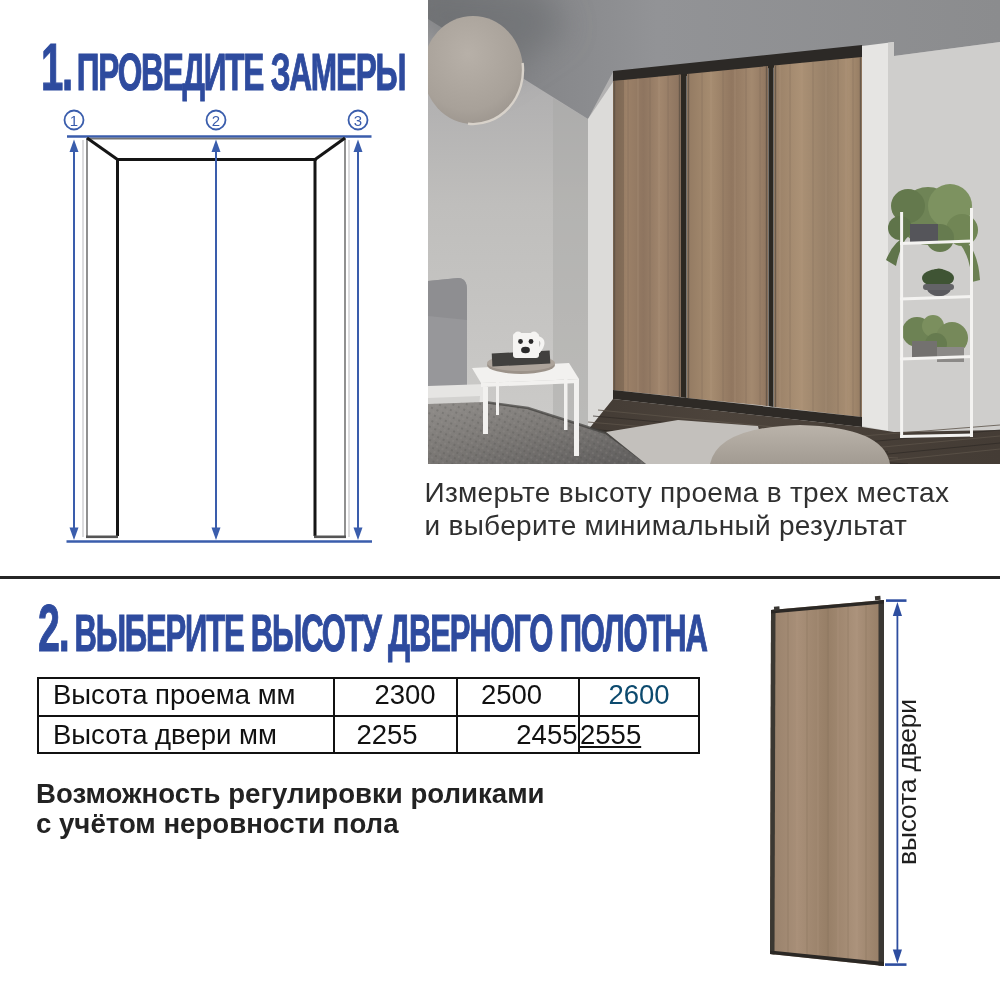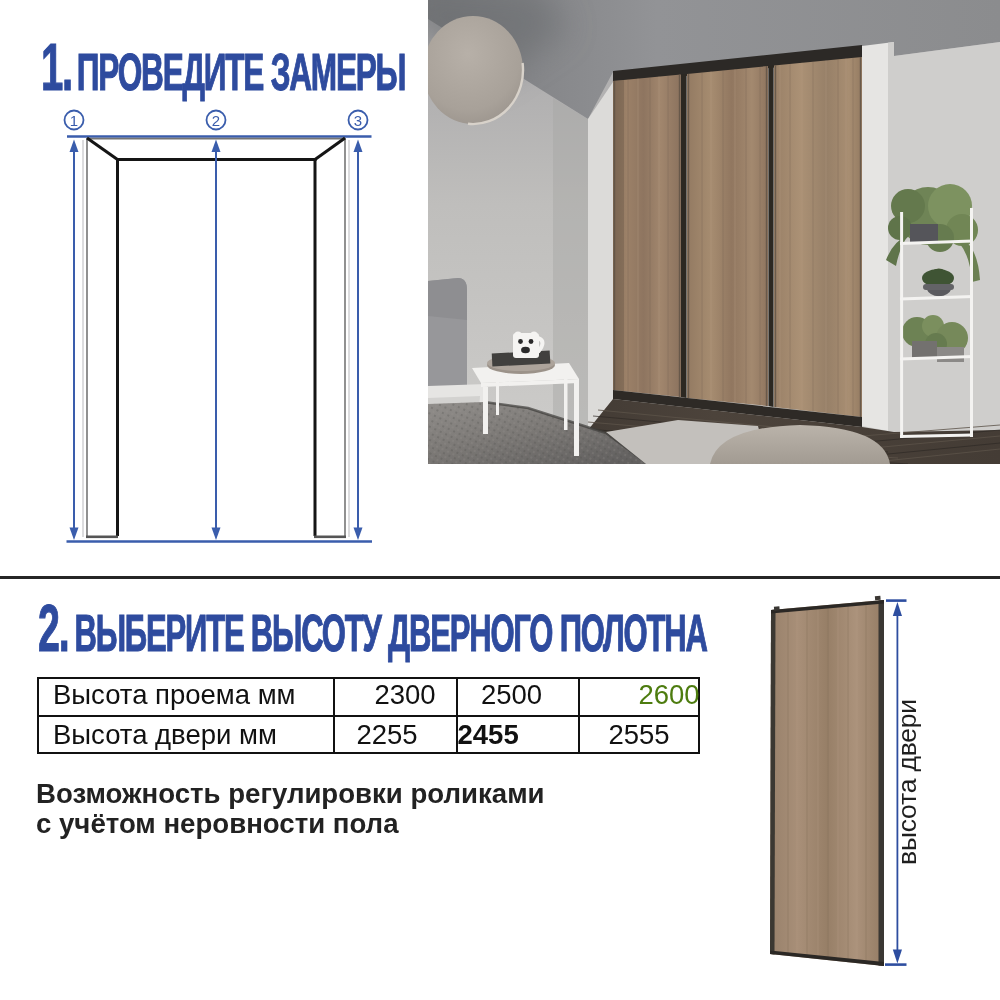--- a/index.html
+++ b/index.html
@@ -291,20 +291,23 @@
     <g stroke="#f4f3f1" stroke-width="3" fill="none">
       <line x1="473.6" y1="212" x2="473.6" y2="438"></line>
       <line x1="543.5" y1="208" x2="543.5" y2="437"></line>
       <line x1="472" y1="243.5" x2="545" y2="241"></line>
       <line x1="472" y1="299" x2="545" y2="296.5"></line>
       <line x1="472" y1="359" x2="545" y2="356.5"></line>
       <line x1="472" y1="436.5" x2="545" y2="435"></line>
     </g>
   </svg>
 
+  <div class="abs" style="left:424.5px;top:476.3px;font-size:28px;line-height:33px;color:#303030;letter-spacing:0.3px;">
+    Измерьте высоту проема в трех местах<br>и выберите минимальный результат
+  </div>
 
   <div class="abs" style="left:0;top:576px;width:1000px;height:2.5px;background:#262626;"></div>
 
   <div class="abs" style="left:38px;top:594.5px;transform:scaleX(0.597);transform-origin:left top;white-space:nowrap;">
     <span class="hnum">2.</span><span class="htxt" style="margin-left:10px;">ВЫБЕРИТЕ ВЫСОТУ ДВЕРНОГО ПОЛОТНА</span>
   </div>
 
   <div class="abs" style="left:37px;top:677px;width:663px;height:77px;border:2.5px solid #111;box-sizing:border-box;"></div>
 
   <div class="abs" style="left:39px;top:714.5px;width:659px;height:2px;background:#111;"></div>
@@ -312,25 +315,25 @@
   <div class="abs" style="left:333px;top:679px;width:2px;height:73px;background:#111;"></div>
   <div class="abs" style="left:455.5px;top:679px;width:2px;height:73px;background:#111;"></div>
   <div class="abs" style="left:578px;top:679px;width:2px;height:73px;background:#111;"></div>
 
   <div class="abs" style="left:53px;top:680.9px;font-size:27.5px;line-height:27.5px;color:#111;">Высота проема мм</div>
 
   <div class="abs" style="left:53px;top:720.6px;font-size:27.5px;line-height:27.5px;color:#111;">Высота двери мм</div>
 
   <div class="abs" style="left:335px;top:680.9px;width:140px;font-size:27.5px;line-height:27.5px;color:#111;text-align:center;">2300</div>
   <div class="abs" style="left:457.5px;top:680.9px;width:108px;font-size:27.5px;line-height:27.5px;color:#111;text-align:center;">2500</div>
-  <div class="abs" style="left:580px;top:680.9px;width:118px;font-size:27.5px;line-height:27.5px;color:#4d7c0f;text-align:center;margin-left:30px;">2600</div>
+  <div class="abs" style="left:580px;top:680.9px;width:118px;font-size:27.5px;line-height:27.5px;color:#0c4a6e;text-align:center;">2600</div>
 
   <div class="abs" style="left:335px;top:720.6px;width:104px;font-size:27.5px;line-height:27.5px;color:#111;text-align:center;">2255</div>
-  <div class="abs" style="left:457.5px;top:720.6px;width:120px;font-size:27.5px;line-height:27.5px;color:#111;text-align:left;font-weight:bold;">2455</div>
-  <div class="abs" style="left:580px;top:720.6px;width:118px;font-size:27.5px;line-height:27.5px;color:#111;text-align:center;">2555</div>
+  <div class="abs" style="left:457.5px;top:720.6px;width:120px;font-size:27.5px;line-height:27.5px;color:#111;text-align:right;">2455</div>
+  <div class="abs" style="left:580px;top:720.6px;width:118px;font-size:27.5px;line-height:27.5px;color:#111;text-align:left;text-decoration:underline;">2555</div>
 
   <div class="abs" style="left:36px;top:779px;font-size:27.6px;line-height:29.5px;color:#222;font-weight:bold;">
     Возможность регулировки роликами<br>с учётом неровности пола
   </div>
 
   <svg class="abs" style="left:740px;top:575px;" width="240" height="420" viewBox="0 0 240 420">
     <defs>
       <linearGradient id="wood4" x1="0" y1="0" x2="1" y2="0">
         <stop offset="0" stop-color="#98816b"></stop>
         <stop offset="0.25" stop-color="#a88f78"></stop>

